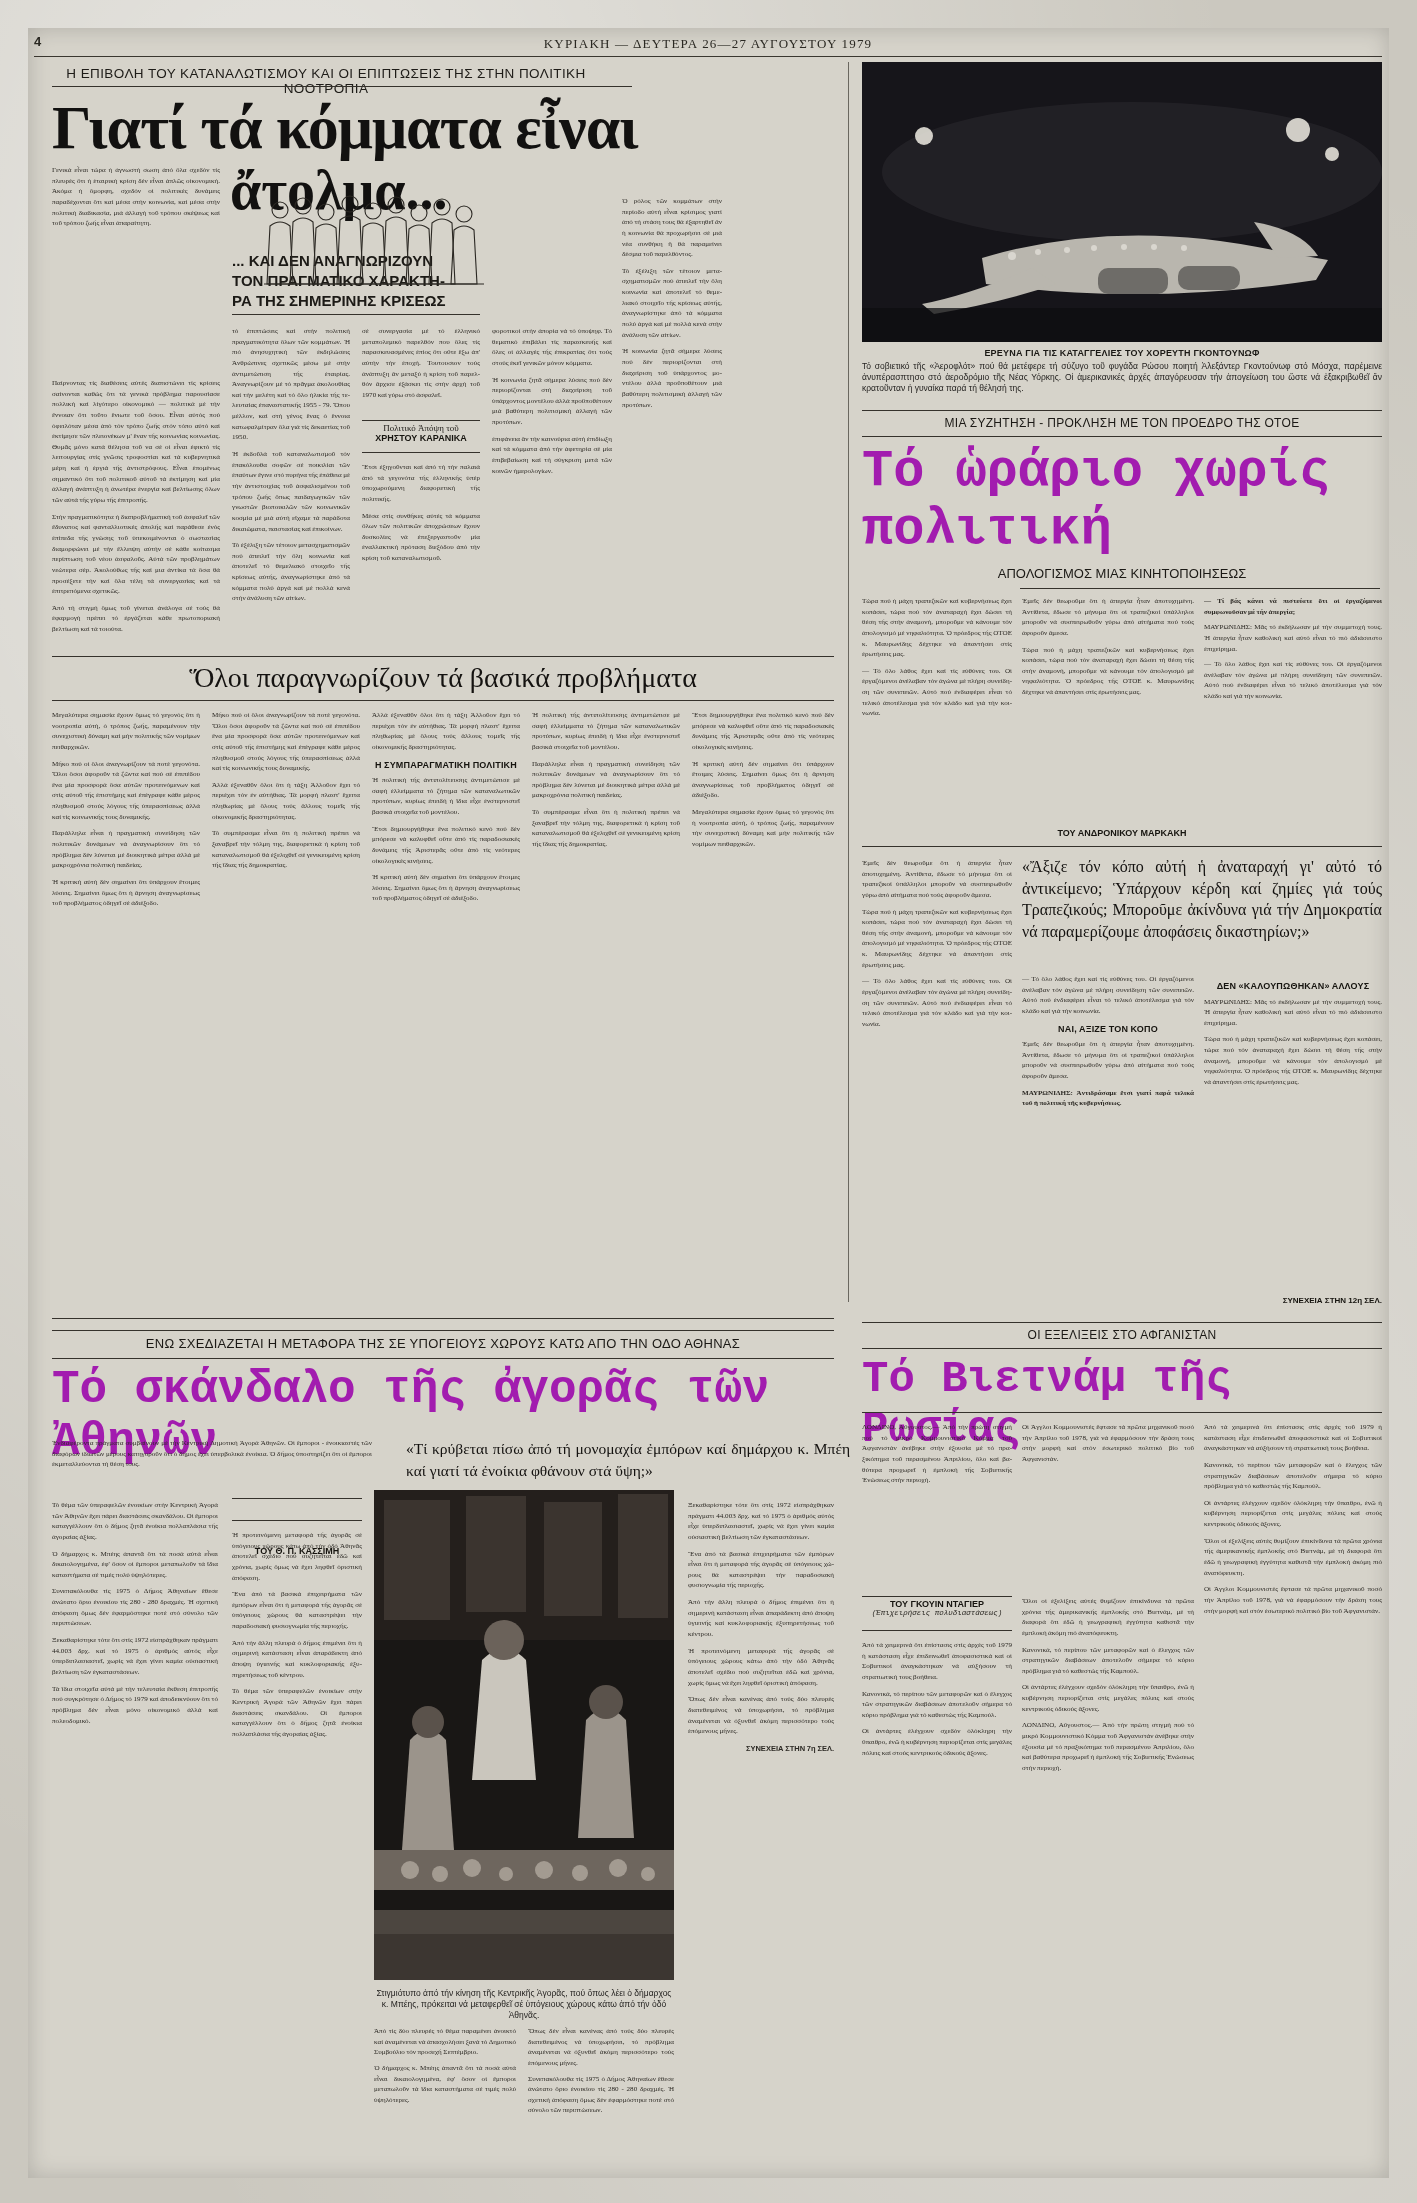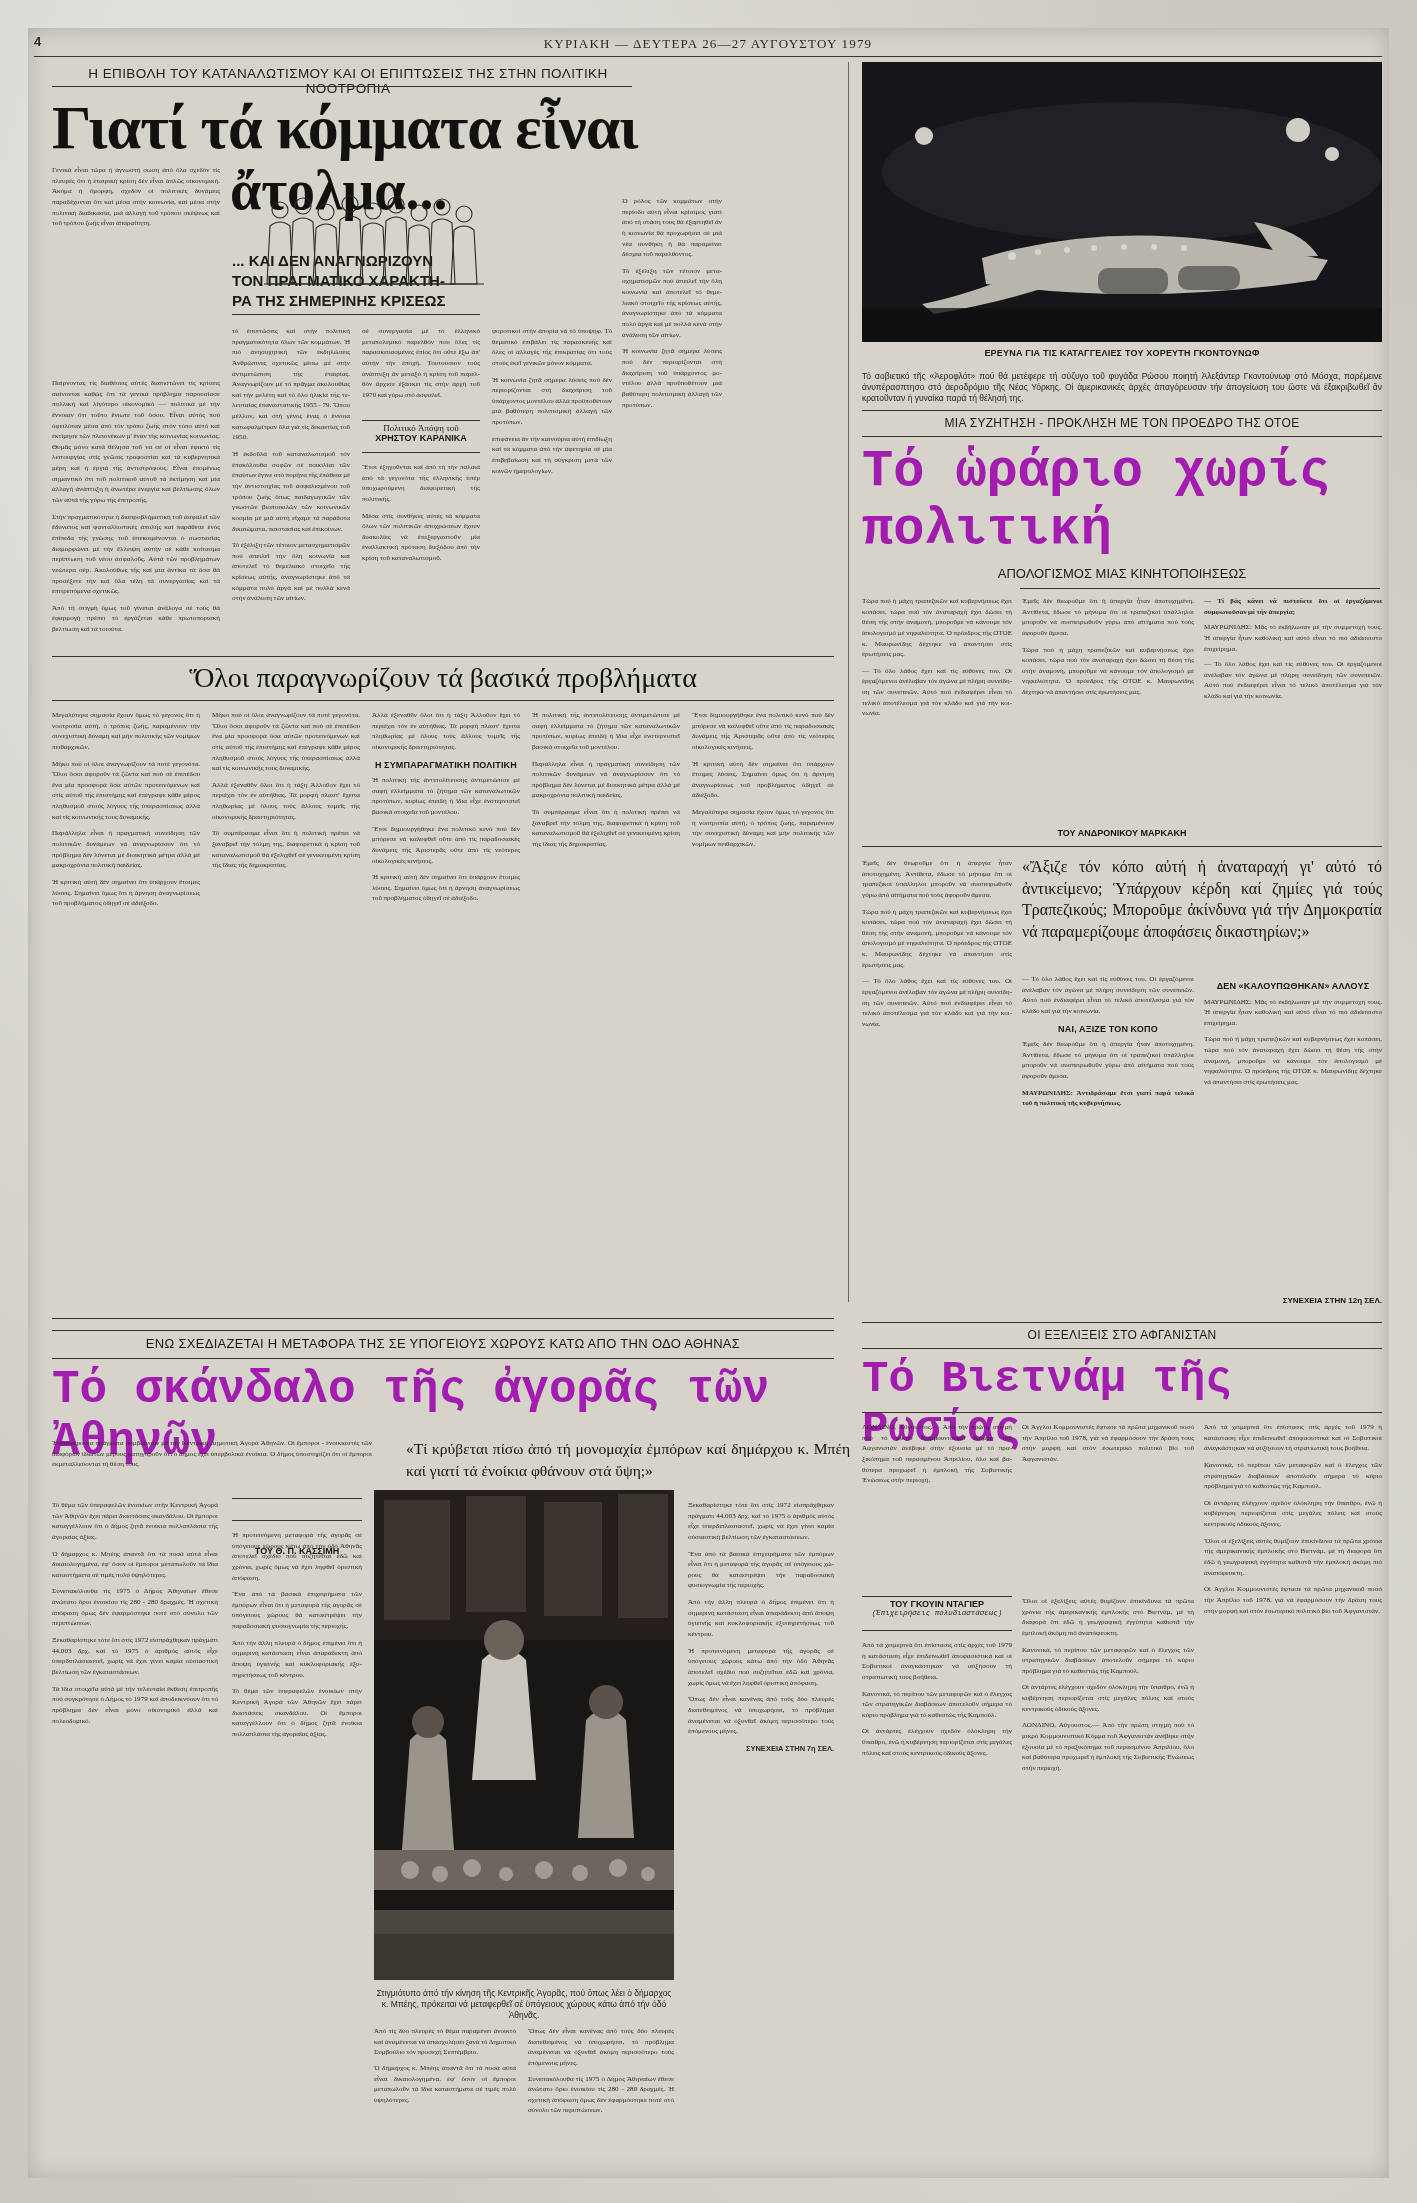--- a/index.html
+++ b/index.html
@@ -150,21 +150,21 @@
 
 <div class="page">
   <div class="paper"></div>
   <div class="sheet"></div>
 
   <div class="masthead">
     <div class="folio">4</div>
     <div class="masthead-title">ΚΥΡΙΑΚΗ — ΔΕΥΤΕΡΑ 26—27 ΑΥΓΟΥΣΤΟΥ 1979</div>
   </div>
 
-  <div style="position:absolute;left:58px;top:66px;width:580px;">
+  <div style="position:absolute;left:36px;top:66px;width:580px;">
     <div class="kicker">Η ΕΠΙΒΟΛΗ ΤΟΥ ΚΑΤΑΝΑΛΩΤΙΣΜΟΥ ΚΑΙ ΟΙ ΕΠΙΠΤΩΣΕΙΣ ΤΗΣ ΣΤΗΝ ΠΟΛΙΤΙΚΗ ΝΟΟΤΡΟΠΙΑ</div>
   </div>
   <div class="sectionline" style="left:52px;top:86px;width:580px;"></div>
 
   <div class="headline" style="position:absolute;left:230px;top:162px;width:260px;font-size:56px;font-weight:bold;">ἄτολμα...</div>
   <div class="headline" style="position:absolute;left:52px;top:96px;width:586px;font-size:62px;font-weight:bold;letter-spacing:-1px;">Γιατί τά κόμματα εἶναι</div>
 
   <div class="subhead" style="position:absolute;left:232px;top:252px;width:245px;font-size:15px;font-weight:bold;">... ΚΑΙ ΔΕΝ ΑΝΑΓΝΩΡΙΖΟΥΝ</div>
   <div class="subhead" style="position:absolute;left:232px;top:272px;width:245px;font-size:15px;font-weight:bold;">ΤΟΝ ΠΡΑΓΜΑΤΙΚΟ ΧΑΡΑΚΤΗ-</div>
   <div class="subhead" style="position:absolute;left:232px;top:292px;width:245px;font-size:15px;font-weight:bold;">ΡΑ ΤΗΣ ΣΗΜΕΡΙΝΗΣ ΚΡΙΣΕΩΣ</div>
@@ -266,21 +266,21 @@
       <g fill="#efece3" opacity="0.85">
         <circle cx="436" cy="68" r="12"></circle>
           <circle cx="470" cy="92" r="7"></circle>
         <circle cx="62" cy="74" r="9"></circle>
       </g>
       <rect x="0" y="246" width="520" height="34" fill="#0e0d10" opacity="0.75"></rect>
     </svg>
   </div>
   <div style="position:absolute;left:862px;top:348px;width:520px;">
     <div style="font-family:'Liberation Sans',sans-serif;font-size:9px;font-weight:bold;text-align:center;color:#1b1915;letter-spacing:0.2px;">ΕΡΕΥΝΑ ΓΙΑ ΤΙΣ ΚΑΤΑΓΓΕΛΙΕΣ ΤΟΥ ΧΟΡΕΥΤΗ ΓΚΟΝΤΟΥΝΩΦ</div>
-    <div class="caption" style="margin-top:13px;">Τό σοβιετικό τῆς «Ἀεροφλότ» πού θά μετέφερε τή σύζυγο τοῦ φυγάδα Ρώσου ποιητή Ἀλεξάντερ Γκον­τούνωφ στό Μόσχα, παρέμεινε ἀνυπέρασπτησο στό ἀεροδρόμιο τῆς Νέας Υόρκης. Οἱ ἀμερικανικές ἀρ­χές ἀπαγόρευσαν τήν ἀπογείωση του ὥστε νά ἐξακριβωθεῖ ἄν κρατοῦνταν ἡ γυναίκα παρά τή θέλησή της.</div>
+    <div class="caption" style="margin-top:3px;">Τό σοβιετικό τῆς «Ἀεροφλότ» πού θά μετέφερε τή σύζυγο τοῦ φυγάδα Ρώσου ποιητή Ἀλεξάντερ Γκον­τούνωφ στό Μόσχα, παρέμεινε ἀνυπέρασπτησο στό ἀεροδρόμιο τῆς Νέας Υόρκης. Οἱ ἀμερικανικές ἀρ­χές ἀπαγόρευσαν τήν ἀπογείωση του ὥστε νά ἐξακριβωθεῖ ἄν κρατοῦνταν ἡ γυναίκα παρά τή θέλησή της.</div>
   </div>
 
   <div class="sectionline" style="left:862px;top:410px;width:520px;"></div>
   <div class="small-caps-head" style="position:absolute;left:862px;top:416px;width:520px;">ΜΙΑ ΣΥΖΗΤΗΣΗ - ΠΡΟΚΛΗΣΗ ΜΕ ΤΟΝ ΠΡΟΕΔΡΟ ΤΗΣ ΟΤΟΕ</div>
   <div class="sectionline" style="left:862px;top:436px;width:520px;"></div>
 
   <div class="centerhead" style="position:absolute;left:862px;top:442px;width:520px;font-size:52px;font-weight:bold;">Τό ὡράριο χωρίς</div>
   <div class="centerhead" style="position:absolute;left:862px;top:500px;width:520px;font-size:52px;font-weight:bold;">πολιτική</div>
   <div style="position:absolute;left:862px;top:566px;width:520px;font-family:'Liberation Sans',sans-serif;font-size:13px;text-align:center;color:#1b1915;">ΑΠΟΛΟΓΙΣΜΟΣ ΜΙΑΣ ΚΙΝΗΤΟΠΟΙΗΣΕΩΣ</div>
   <div class="sectionline" style="left:1020px;top:588px;width:360px;"></div>

